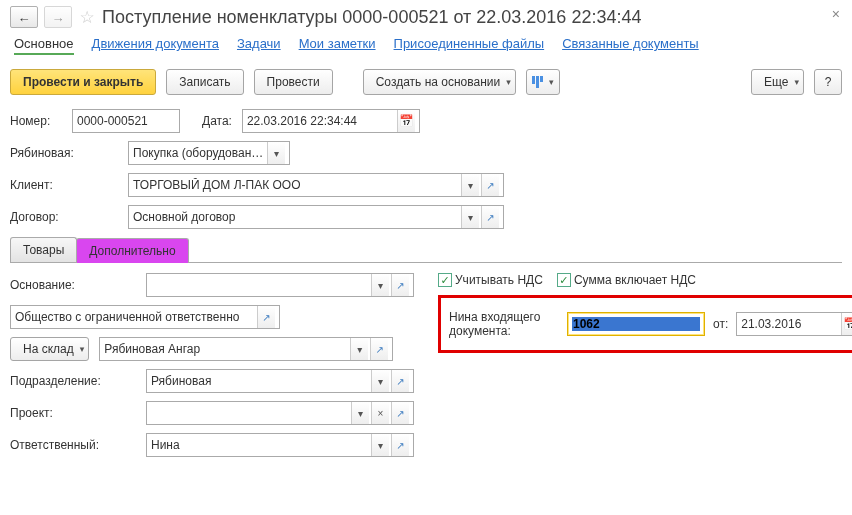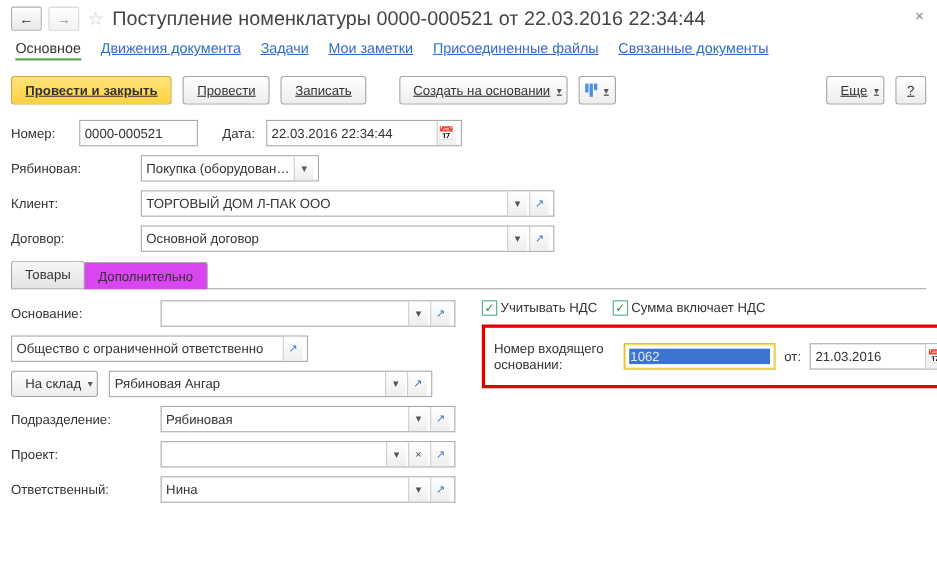--- a/index.html
+++ b/index.html
@@ -5,21 +5,21 @@
   * { box-sizing: border-box; }
   body { margin:0; font-family: Arial, sans-serif; font-size:12px; color:#333; background:#fff; width:852px; height:515px; position:relative; padding:6px 10px; }
   .header-row { display:flex; align-items:center; gap:6px; margin-bottom:8px; }
   .nav-btn { width:28px; height:22px; border:1px solid #b0b0b0; background:linear-gradient(#fff,#e8e8e8); border-radius:2px; display:flex; align-items:center; justify-content:center; font-size:13px; cursor:pointer; }
   .star-icon { width:18px; height:18px; display:flex; align-items:center; justify-content:center; color:#ccc; font-size:17px; }
   .title { font-size:18px; color:#444; }
   .close-x { position:absolute; top:6px; right:12px; font-size:14px; color:#888; cursor:pointer; }
   .nav-links { display:flex; gap:18px; margin:0 0 14px 4px; }
   .nav-link { color:#2a6fc9; text-decoration:underline; cursor:pointer; font-size:13px; }
   .nav-link.active { color:#333; text-decoration:none; font-weight:normal; border-bottom:2px solid #57a957; padding-bottom:2px; }
-  .toolbar { display:flex; align-items:center; gap:10px; margin-bottom:14px;text-decoration:underline; }
+  .toolbar { display:flex; align-items:center; gap:10px; margin-bottom:14px; }
   .btn { height:26px; border:1px solid #a5a5a5; background:linear-gradient(#fff,#ededed); border-radius:3px; padding:0 12px; display:flex; align-items:center; cursor:pointer; font-size:12px; }
   .btn.yellow { background:linear-gradient(#ffe47a,#ffd23e); border-color:#caa93c; font-weight:bold; }
   .btn.split { padding-right:4px; }
   .caret { margin-left:6px; font-size:9px; color:#555; }
   .btn.icon-only { width:34px; justify-content:center; padding:0 2px; }
   .toolbar-spacer { flex:1; }
   .form-row { display:flex; align-items:center; gap:6px; margin-bottom:8px; }
   .lbl { min-width:56px; }
   .lbl-wide { min-width:112px; }
   .input { height:24px; border:1px solid #aaa; background:#fff; padding:0 4px; display:flex; align-items:center; overflow:hidden; white-space:nowrap; }
@@ -33,21 +33,21 @@
   .cols { display:flex; gap:24px; }
   .col-left { width:404px; }
   .col-right { flex:1; }
   .chk { width:14px; height:14px; border:1px solid #5a8; display:inline-flex; align-items:center; justify-content:center; color:#2a8a3a; font-size:11px; margin-right:3px; }
   .redbox { border:3px solid #e00000; padding:12px 8px; display:flex; align-items:center; gap:8px; margin-top:4px; }
   .icon-reg { display:inline-flex; gap:1px; }
   .icon-reg span { width:3px; background:#4a90e2; }
   .icon-reg span:nth-child(1){height:8px} .icon-reg span:nth-child(2){height:12px} .icon-reg span:nth-child(3){height:6px}
   .open-icon { color:#3a7abf; }
   .cal-icon { font-size:12px; }
-  .selected-text { background:#3a76d0; color:#e5e5e5; padding:0 1px; }
+  .selected-text { background:#3a76d0; color:#000000; padding:0 1px;font-weight:bold; }
 </style>
 </head>
 <body>
 
 <div class="header-row">
   <div class="nav-btn">
       <span>←</span>
     </div>
   <div class="nav-btn" style="opacity:0.5">
       <span>→</span>
@@ -61,22 +61,22 @@
   <span class="nav-link active">Основное</span>
   <span class="nav-link">Движения документа</span>
   <span class="nav-link">Задачи</span>
   <span class="nav-link">Мои заметки</span>
   <span class="nav-link">Присоединенные файлы</span>
   <span class="nav-link">Связанные документы</span>
 </div>
 
 <div class="toolbar">
   <div class="btn yellow">Провести и закрыть</div>
+  <div class="btn">Записать</div>
   <div class="btn">Провести</div>
-  <div class="btn">Записать</div>
   <div style="width:10px"></div>
   <div class="btn split">
     <span>Создать на основании</span>
     <span class="caret">▾</span>
   </div>
   <div class="btn icon-only split">
     <span class="icon-reg">
         <span></span>
         <span></span>
         <span></span>
@@ -195,21 +195,21 @@
         <span class="chk">✓</span>
         <span>Учитывать НДС</span>
       </label>
       <label style="display:flex;align-items:center;cursor:pointer">
         <span class="chk">✓</span>
         <span>Сумма включает НДС</span>
       </label>
     </div>
 
     <div class="redbox">
-      <span style="width:110px">Номер входящего основании:</span>
+      <span style="width:110px">Нина входящего документа:</span>
       <div class="input focus" style="width:138px">
         <span class="inp-text selected-text">1062</span>
       </div>
       <span>от:</span>
       <div class="input" style="width:128px">
         <span class="inp-text">21.03.2016</span>
         <span class="inp-btn cal-icon">📅</span>
       </div>
     </div>
   </div>

